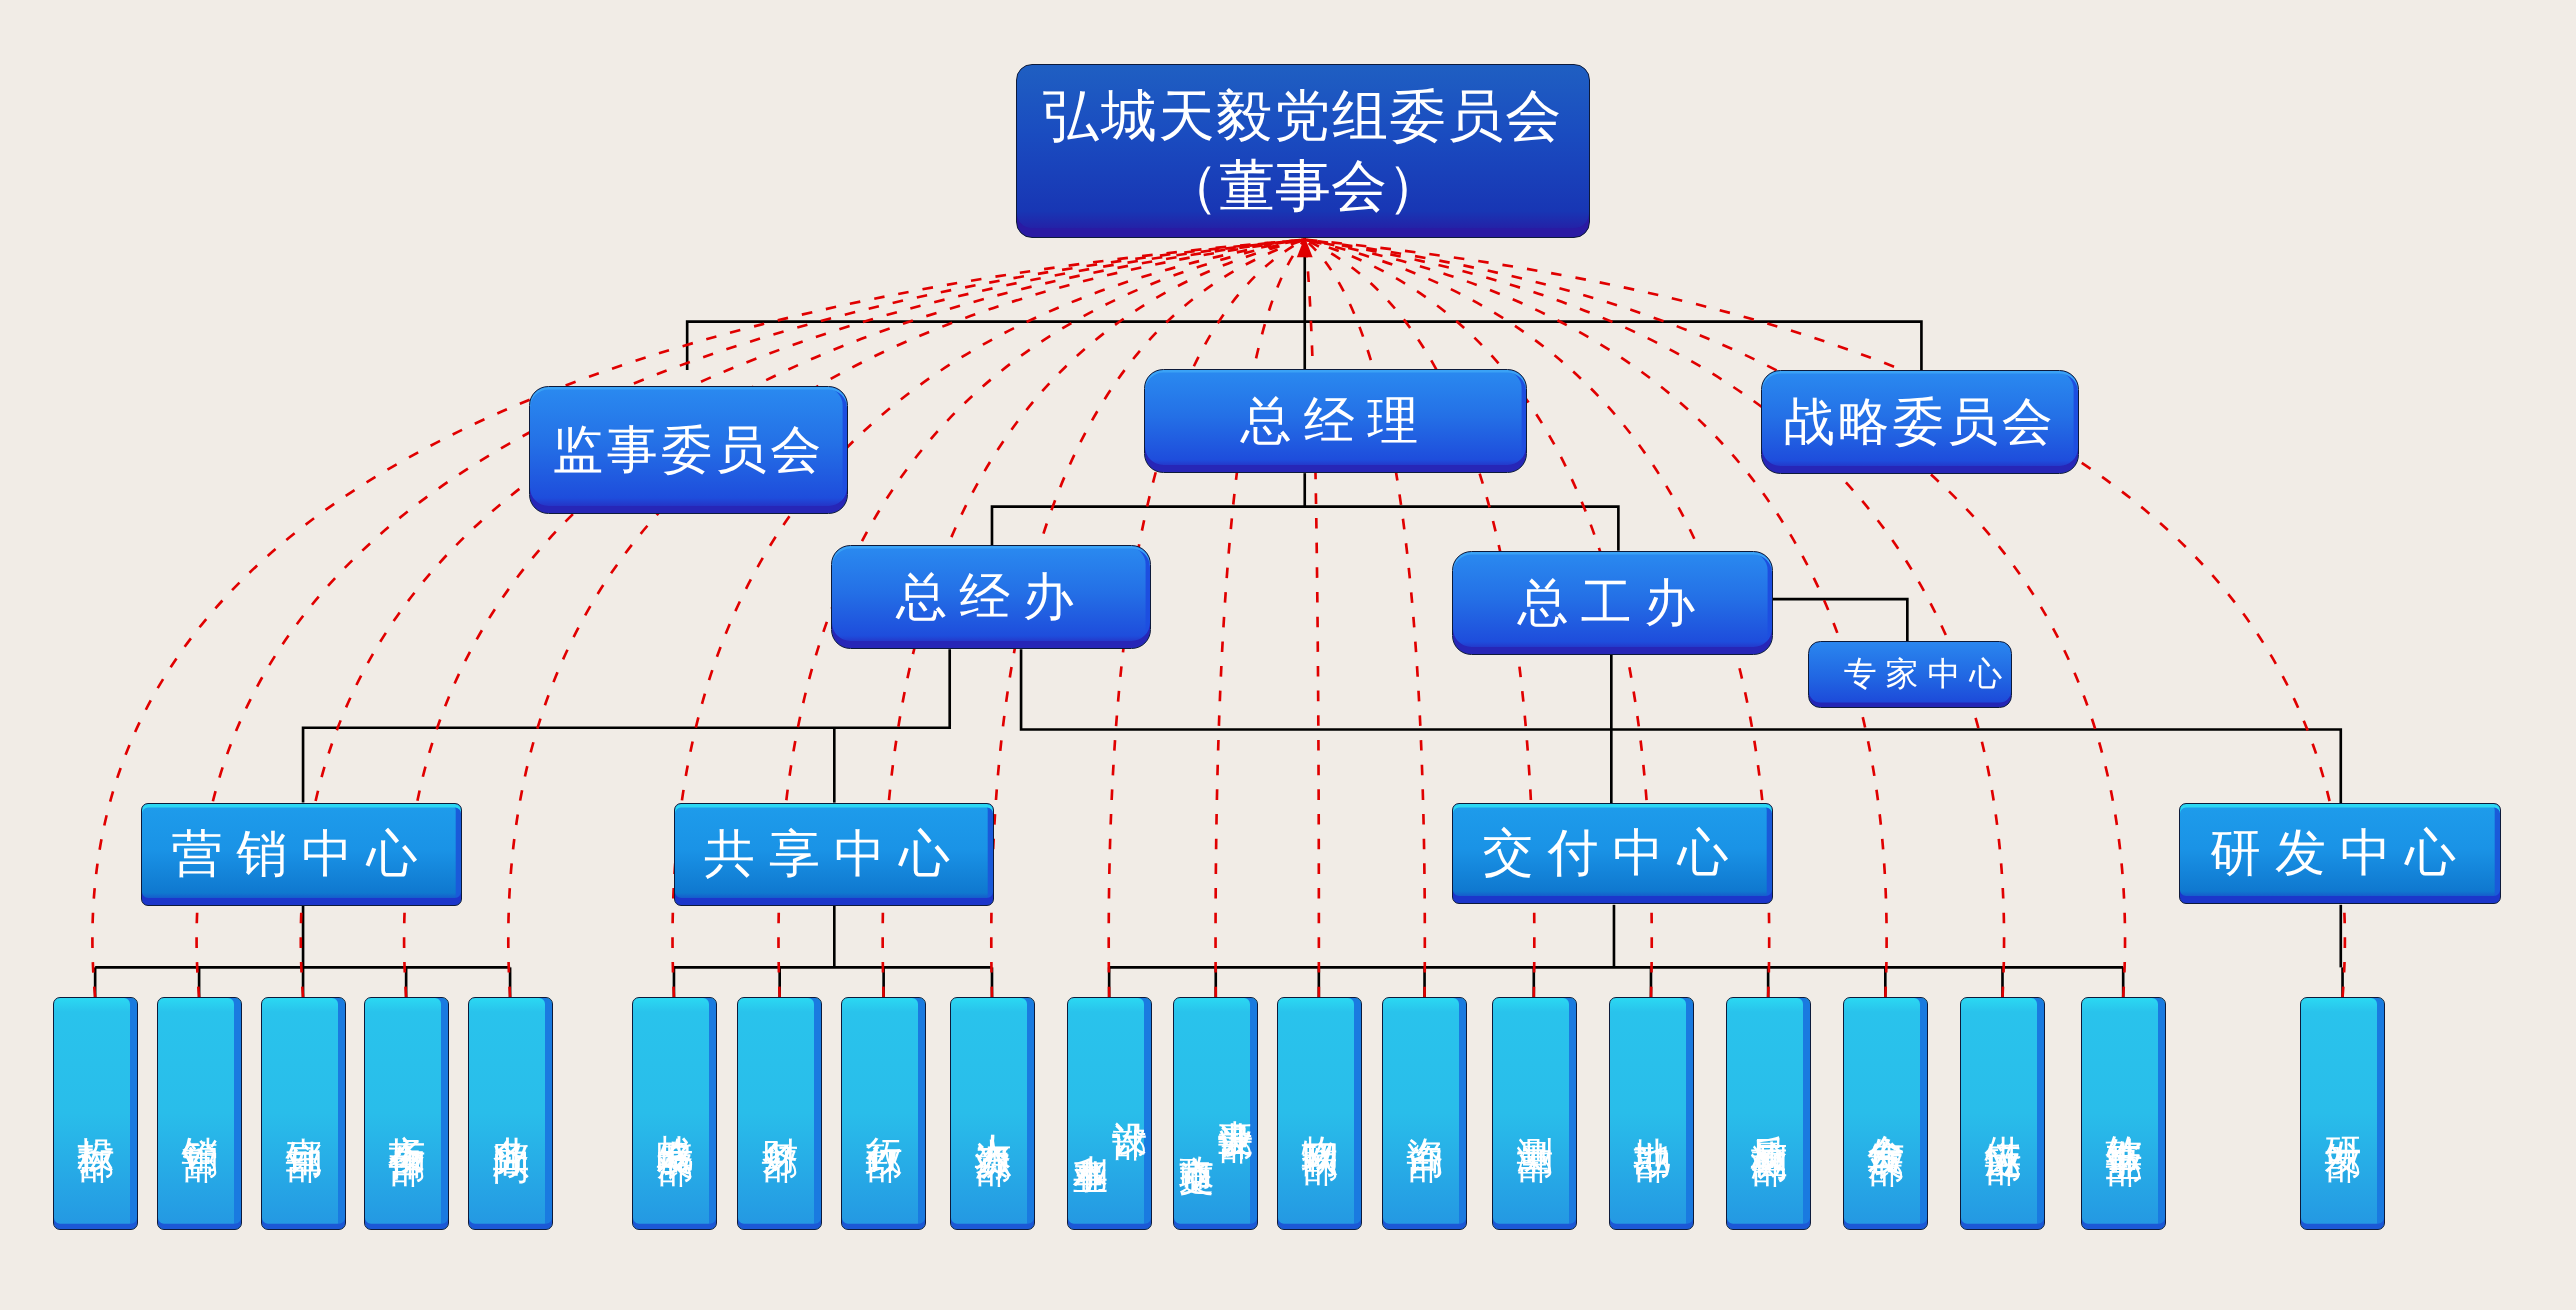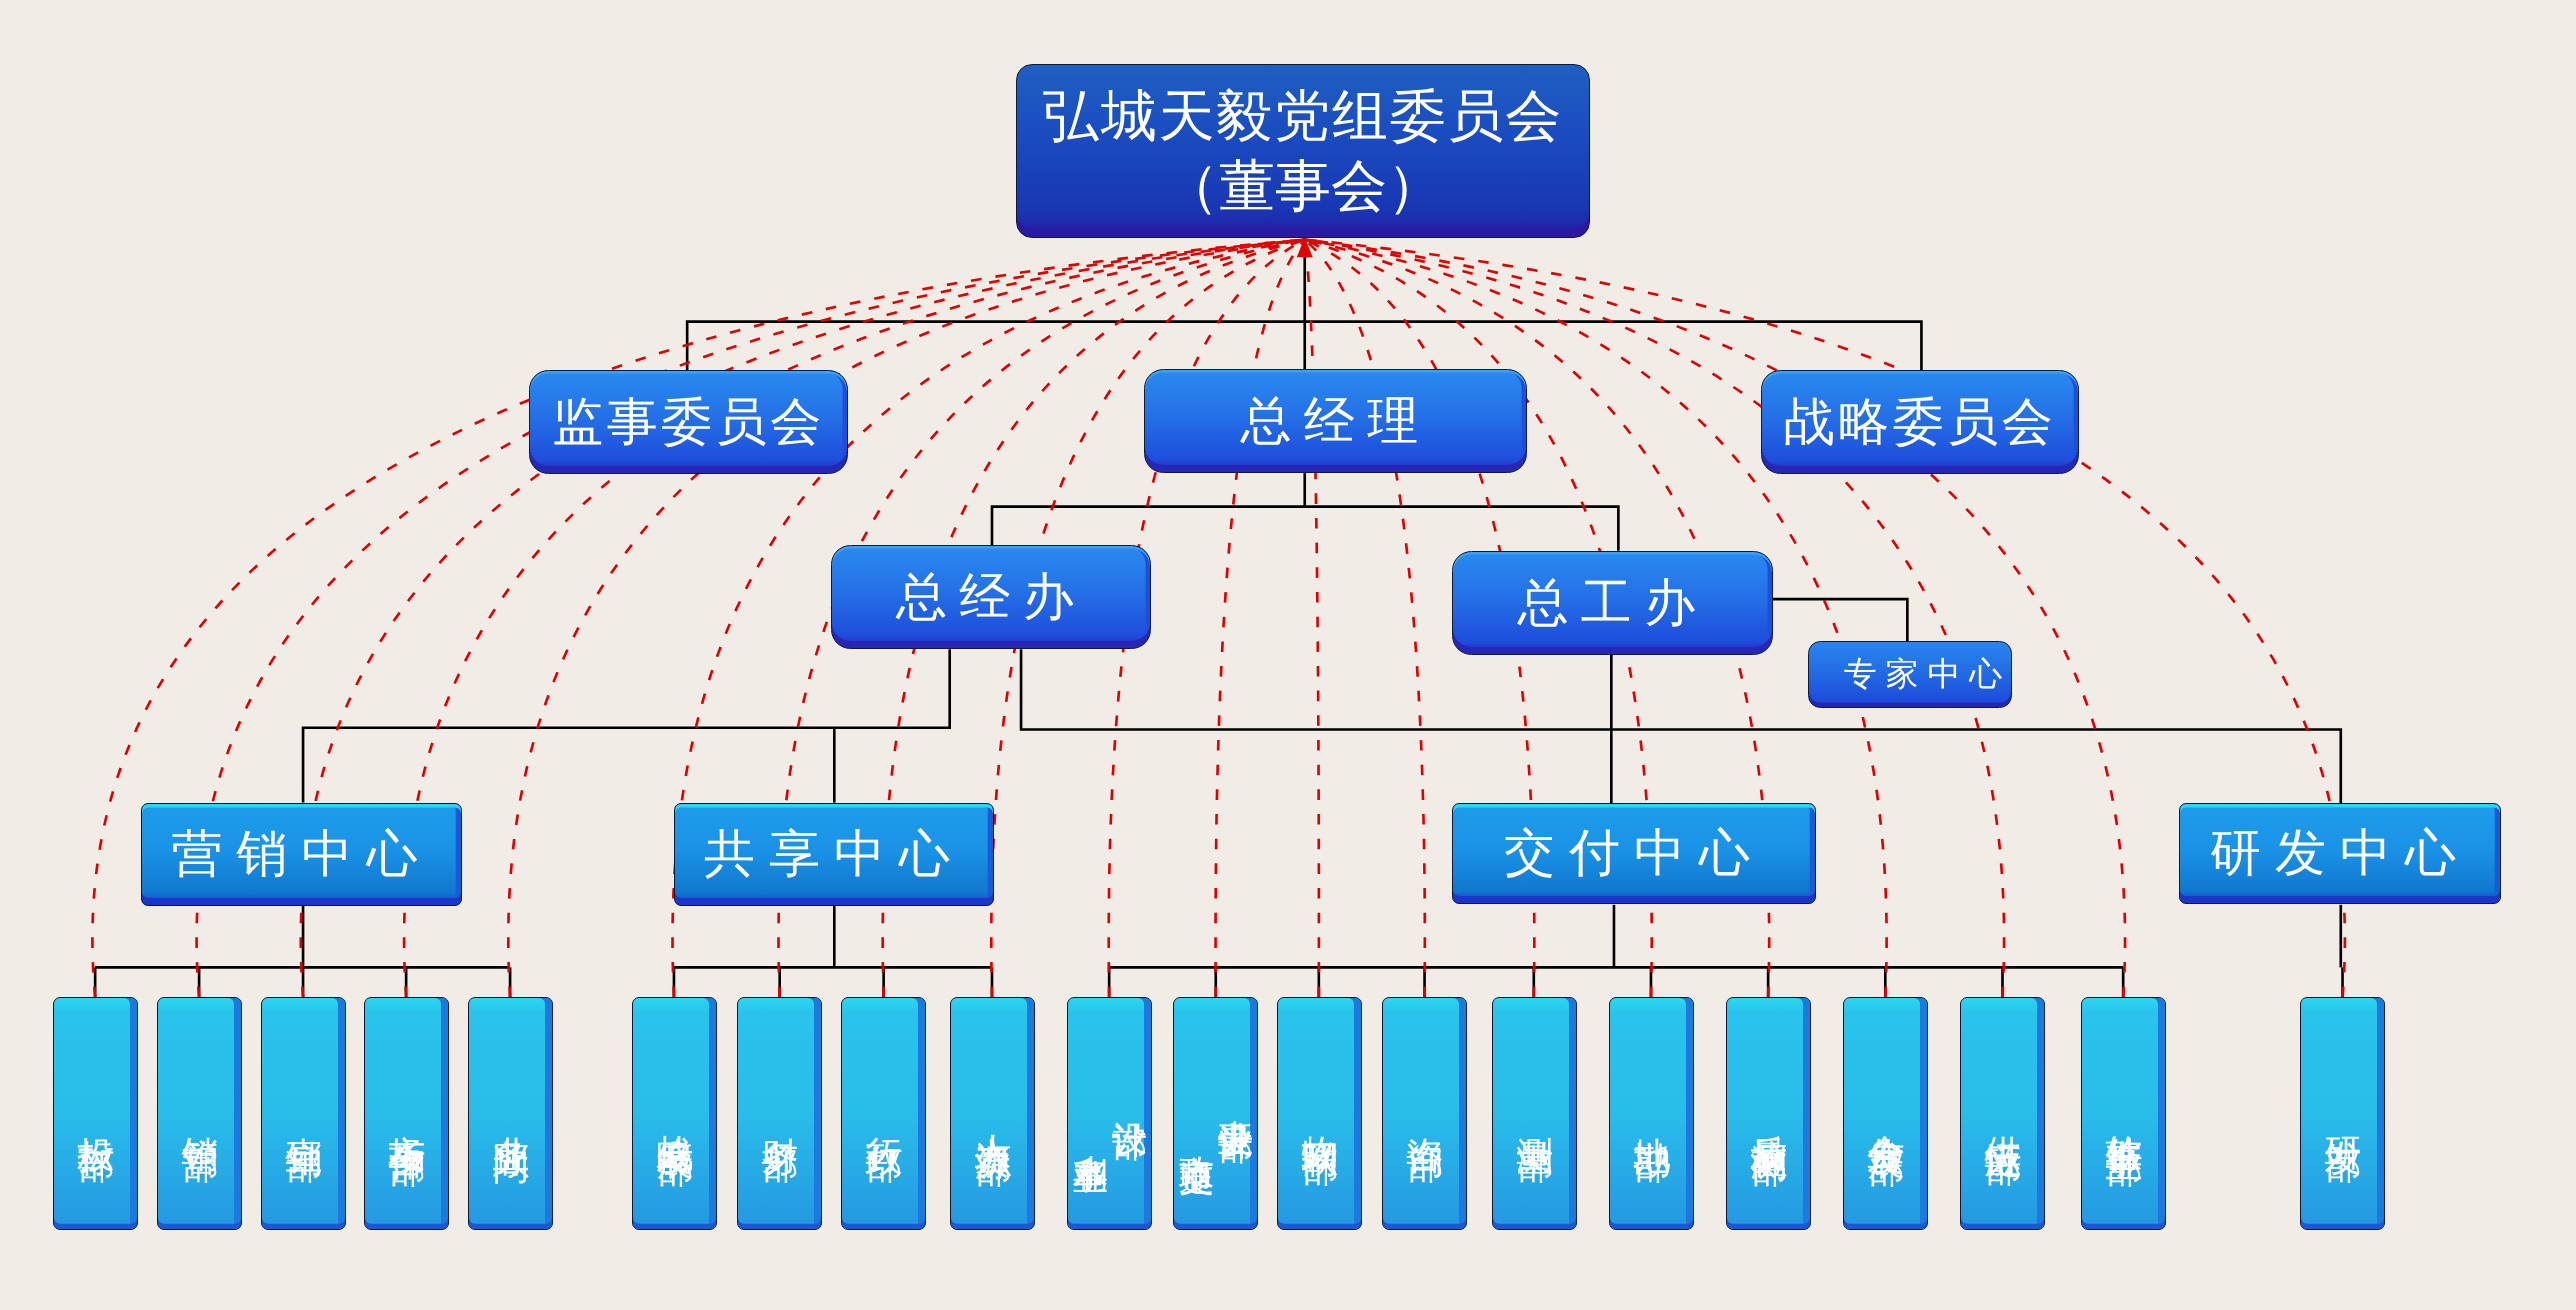--- a/index.html
+++ b/index.html
@@ -87,21 +87,21 @@
       <path d="M2659,1132 Q2717.9,392 1481,272"></path>
     </g>
   <polygon points="1481,269 1472,292 1490,292" fill="#e00000"></polygon>
 </svg>
 
 <div class="node n-root" style="left:1016px;top:64px;width:574px;height:174px;">
   <span class="l1">弘城天毅党组委员会</span>
   <span class="l2">（董事会）</span>
 </div>
 
-<div class="node n-mid" style="left:529px;top:370px;width:319px;height:104px;">
+<div class="node n-mid" style="left:529px;top:386px;width:319px;height:128px;">
   <span style="letter-spacing:3.5px;">监事委员会</span>
 </div>
 <div class="node n-mid" style="left:1144px;top:369px;width:383px;height:104px;">
   <span>总经理</span>
 </div>
 <div class="node n-mid" style="left:1761px;top:370px;width:318px;height:104px;">
   <span style="letter-spacing:3.5px;">战略委员会</span>
 </div>
 
 <div class="node n-mid" style="left:831px;top:545px;width:320px;height:104px;">
@@ -113,21 +113,21 @@
 <div class="node n-small" style="left:1808px;top:641px;width:204px;height:67px;">
   <span>专家中心</span>
 </div>
 
 <div class="node n-center" style="left:141px;top:803px;width:321px;height:103px;">
   <span>营销中心</span>
 </div>
 <div class="node n-center" style="left:674px;top:803px;width:320px;height:103px;">
   <span>共享中心</span>
 </div>
-<div class="node n-center" style="left:1452px;top:803px;width:364px;height:101px;">
+<div class="node n-center" style="left:1452px;top:803px;width:321px;height:101px;">
   <span>交付中心</span>
 </div>
 <div class="node n-center" style="left:2179px;top:803px;width:322px;height:101px;">
   <span>研发中心</span>
 </div>
 
 <div id="leaves">
     <div class="node leaf" style="left: 53px; top: 997px; width: 85px; height: 233px;">
       <span class="col">投标部</span>
     </div>

